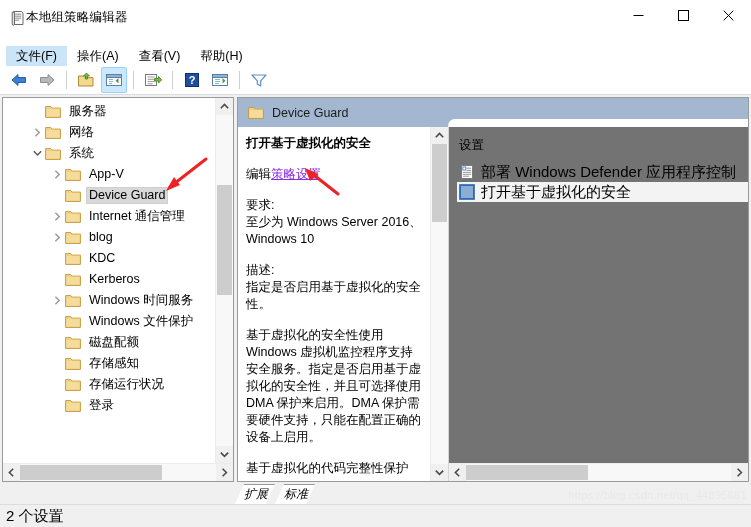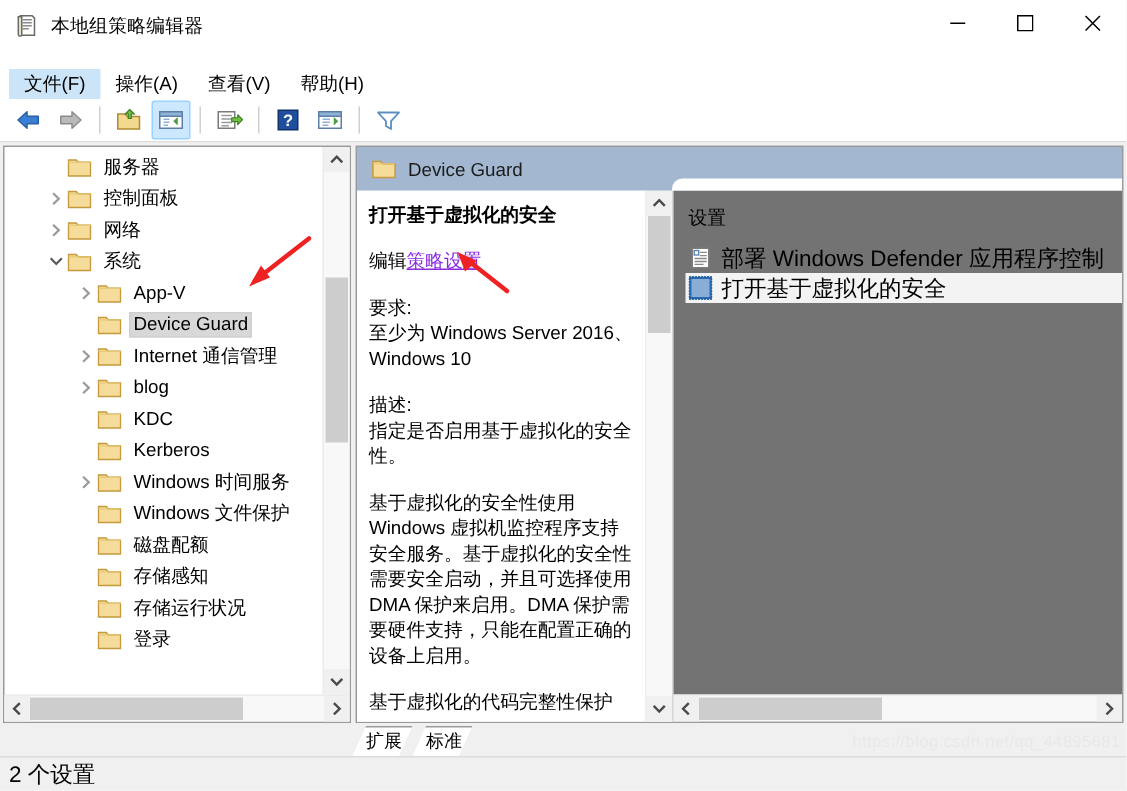--- a/index.html
+++ b/index.html
@@ -9,21 +9,21 @@
     font-family:"Liberation Sans","DejaVu Sans",sans-serif;
     font-size:12px;
     color:#000000;
     overflow:hidden;
     position:relative;
   }
   .window{position:absolute;inset:0;background:#f0f0f0;display:flex;flex-direction:column;}
 
   
   .titlebar{height:44px;background:#ffffff;display:flex;align-items:flex-start;flex:0 0 auto;position:relative;}
-  .title-left{display:flex;align-items:flex-start;padding:9px 0 0 10px;gap:8px;}
+  .title-left{display:flex;align-items:center;padding:9px 0 0 10px;}
   .title-icon{width:16px;height:16px;position:relative;flex:0 0 auto;}
   .title-text{font-size:12.5px;color:#000;letter-spacing:.2px;}
   .win-buttons{position:absolute;right:0;top:0;display:flex;}
   .win-btn{width:45px;height:30px;display:flex;align-items:center;justify-content:center;cursor:default;}
   .win-btn svg{display:block;}
 
   
   .menubar{height:22px;background:#ffffff;display:flex;align-items:flex-end;padding-left:6px;flex:0 0 auto;}
   .menu-item{padding:3px 10px;font-size:12.5px;color:#000;cursor:default;line-height:14px;}
   .menu-item.active{background:#cce4f7;}
@@ -80,21 +80,21 @@
   .settings-body{flex:1 1 auto;padding:10px 0 0 8px;overflow:hidden;}
   .settings-title{font-size:12.5px;margin-bottom:8px;padding-left:2px;}
   .set-row{height:20px;display:flex;align-items:center;gap:6px;white-space:nowrap;cursor:default;padding-left:2px;}
   .set-row.selected{background:#f3f3f3;}
   .set-icon{width:16px;height:16px;flex:0 0 auto;}
   .set-label{font-size:15px;}
 
   
   .bottom{height:22px;flex:0 0 22px;display:flex;align-items:flex-end;background:#f0f0f0;}
   .tabs-spacer{width:235px;flex:0 0 235px;}
-  .tabs{display:flex;align-items:flex-end;height:20px;position:relative;}
+  .tabs{display:flex;align-items:flex-end;height:20px;position:relative;font-style:italic;}
   .tab{height:19px;display:flex;align-items:center;padding:0 7px 0 9px;font-size:12px;color:#000;cursor:default;position:relative;
        background:#ffffff;border-top:1px solid #9a9a9a;
        clip-path:polygon(9px 0,100% 0,calc(100% - 9px) 100%,0 100%);}
   .tab.active{background:#ffffff;}
   .statusbar{height:22px;flex:0 0 22px;background:#f0f0f0;border-top:1px solid #dcdcdc;display:flex;align-items:center;padding-left:6px;}
   .status-text{font-size:15px;color:#000;}
 
   
   .arrow{position:absolute;pointer-events:none;}
 
@@ -206,33 +206,20 @@
       <div class="tree-scrollwrap">
         <div class="tree-list" id="tree-list">
             <div class="tree-row">
               <span class="indent" style="width: 24px;"></span>
               <span class="chev"></span>
               <span class="folder"><svg width="16" height="14" viewBox="0 0 16 14">
                   <path d="M0.6 1.6h5.2l1.3 1.6h8.3v9.2H0.6z" fill="#f6dc9a" stroke="#c49a3c" stroke-width="1"></path>
                   <path d="M0.6 3.2h14.8" stroke="#e7c877" stroke-width="0.8"></path>
                 </svg></span>
               <span class="tree-label">服务器</span>
-            </div>
-            <div class="tree-row">
-              <span class="indent" style="width: 24px;"></span>
-              <span class="chev">
-                <svg width="9" height="9" viewBox="0 0 9 9">
-                  <path d="M2.4 0.8L6.2 4.5 2.4 8.2" fill="none" stroke="#9a9a9a" stroke-width="1.5"></path>
-                </svg>
-              </span>
-              <span class="folder"><svg width="16" height="14" viewBox="0 0 16 14">
-                  <path d="M0.6 1.6h5.2l1.3 1.6h8.3v9.2H0.6z" fill="#f6dc9a" stroke="#c49a3c" stroke-width="1"></path>
-                  <path d="M0.6 3.2h14.8" stroke="#e7c877" stroke-width="0.8"></path>
-                </svg></span>
-              <span class="tree-label">控制面板</span>
             </div>
             <div class="tree-row">
               <span class="indent" style="width: 24px;"></span>
               <span class="chev">
                 <svg width="9" height="9" viewBox="0 0 9 9">
                   <path d="M2.4 0.8L6.2 4.5 2.4 8.2" fill="none" stroke="#9a9a9a" stroke-width="1.5"></path>
                 </svg>
               </span>
               <span class="folder"><svg width="16" height="14" viewBox="0 0 16 14">
                   <path d="M0.6 1.6h5.2l1.3 1.6h8.3v9.2H0.6z" fill="#f6dc9a" stroke="#c49a3c" stroke-width="1"></path>
@@ -432,21 +419,21 @@
               <div class="h1">打开基于虚拟化的安全</div>
               <p><span>编辑</span><span class="lnk">策略设置</span></p>
               <p>
                 <span>要求:</span><br>
                 <span>至少为 Windows Server 2016、Windows 10</span>
               </p>
               <p>
                 <span>描述:</span><br>
                 <span>指定是否启用基于虚拟化的安全性。</span>
               </p>
-              <p>基于虚拟化的安全性使用 Windows 虚拟机监控程序支持安全服务。基于虚拟化的安全性需要安全启动，并且可选择使用 DMA 保护来启用。DMA 保护需要硬件支持，只能在配置正确的设备上启用。</p>
+              <p>基于虚拟化的安全性使用 Windows 虚拟机监控程序支持安全服务。指定是否启用基于虚拟化的安全性，并且可选择使用 DMA 保护来启用。DMA 保护需要硬件支持，只能在配置正确的设备上启用。</p>
               <p class="nomargin">基于虚拟化的代码完整性保护</p>
             </div>
             <div class="vscroll">
               <div class="vs-arrow">
                 <svg width="9" height="7" viewBox="0 0 9 7">
                     <path d="M0.8 5.2L4.5 1.4l3.7 3.8" fill="none" stroke="#4a4a4a" stroke-width="1.6"></path>
                   </svg>
               </div>
               <div class="vs-track">
                 <div class="vs-thumb" style="top:0;height:78px;"></div>

